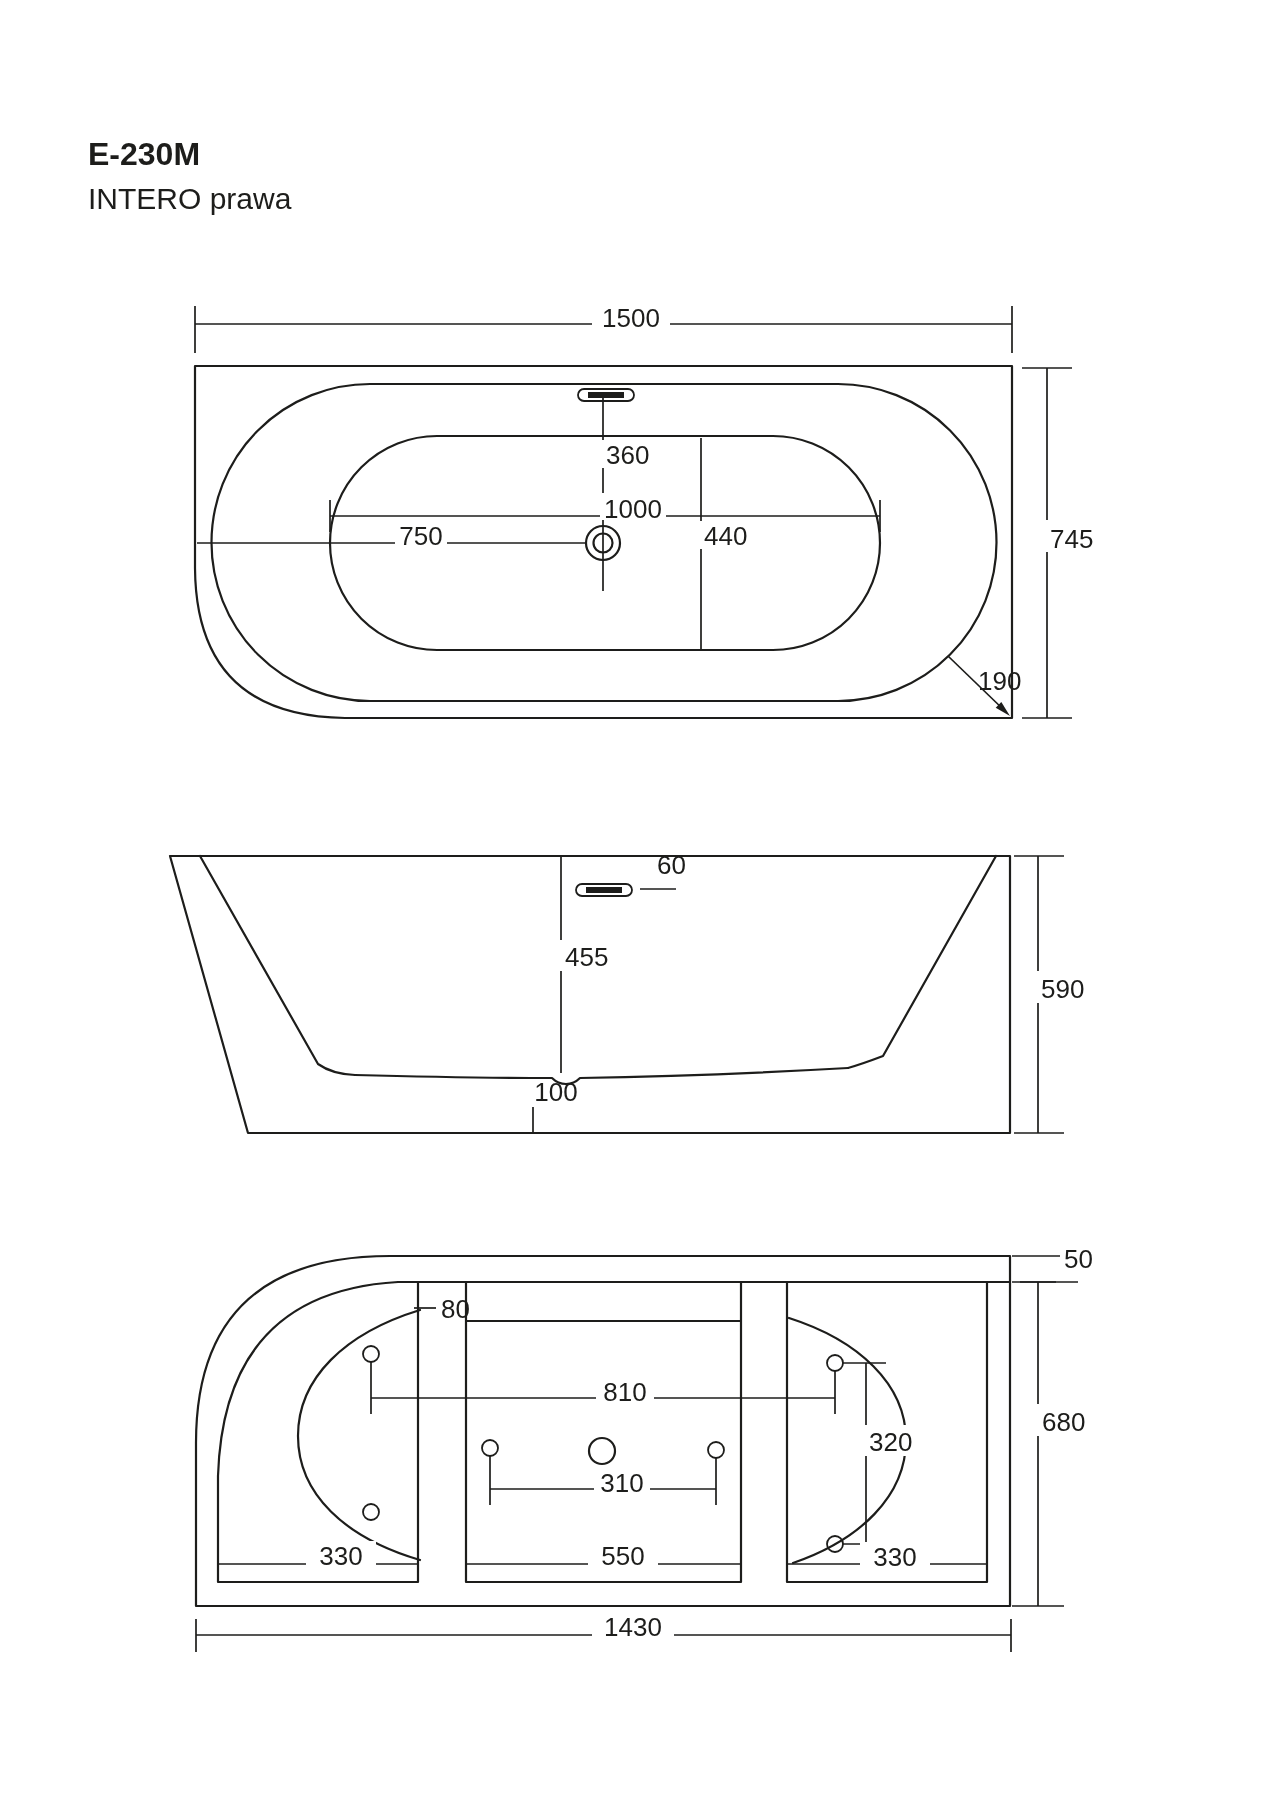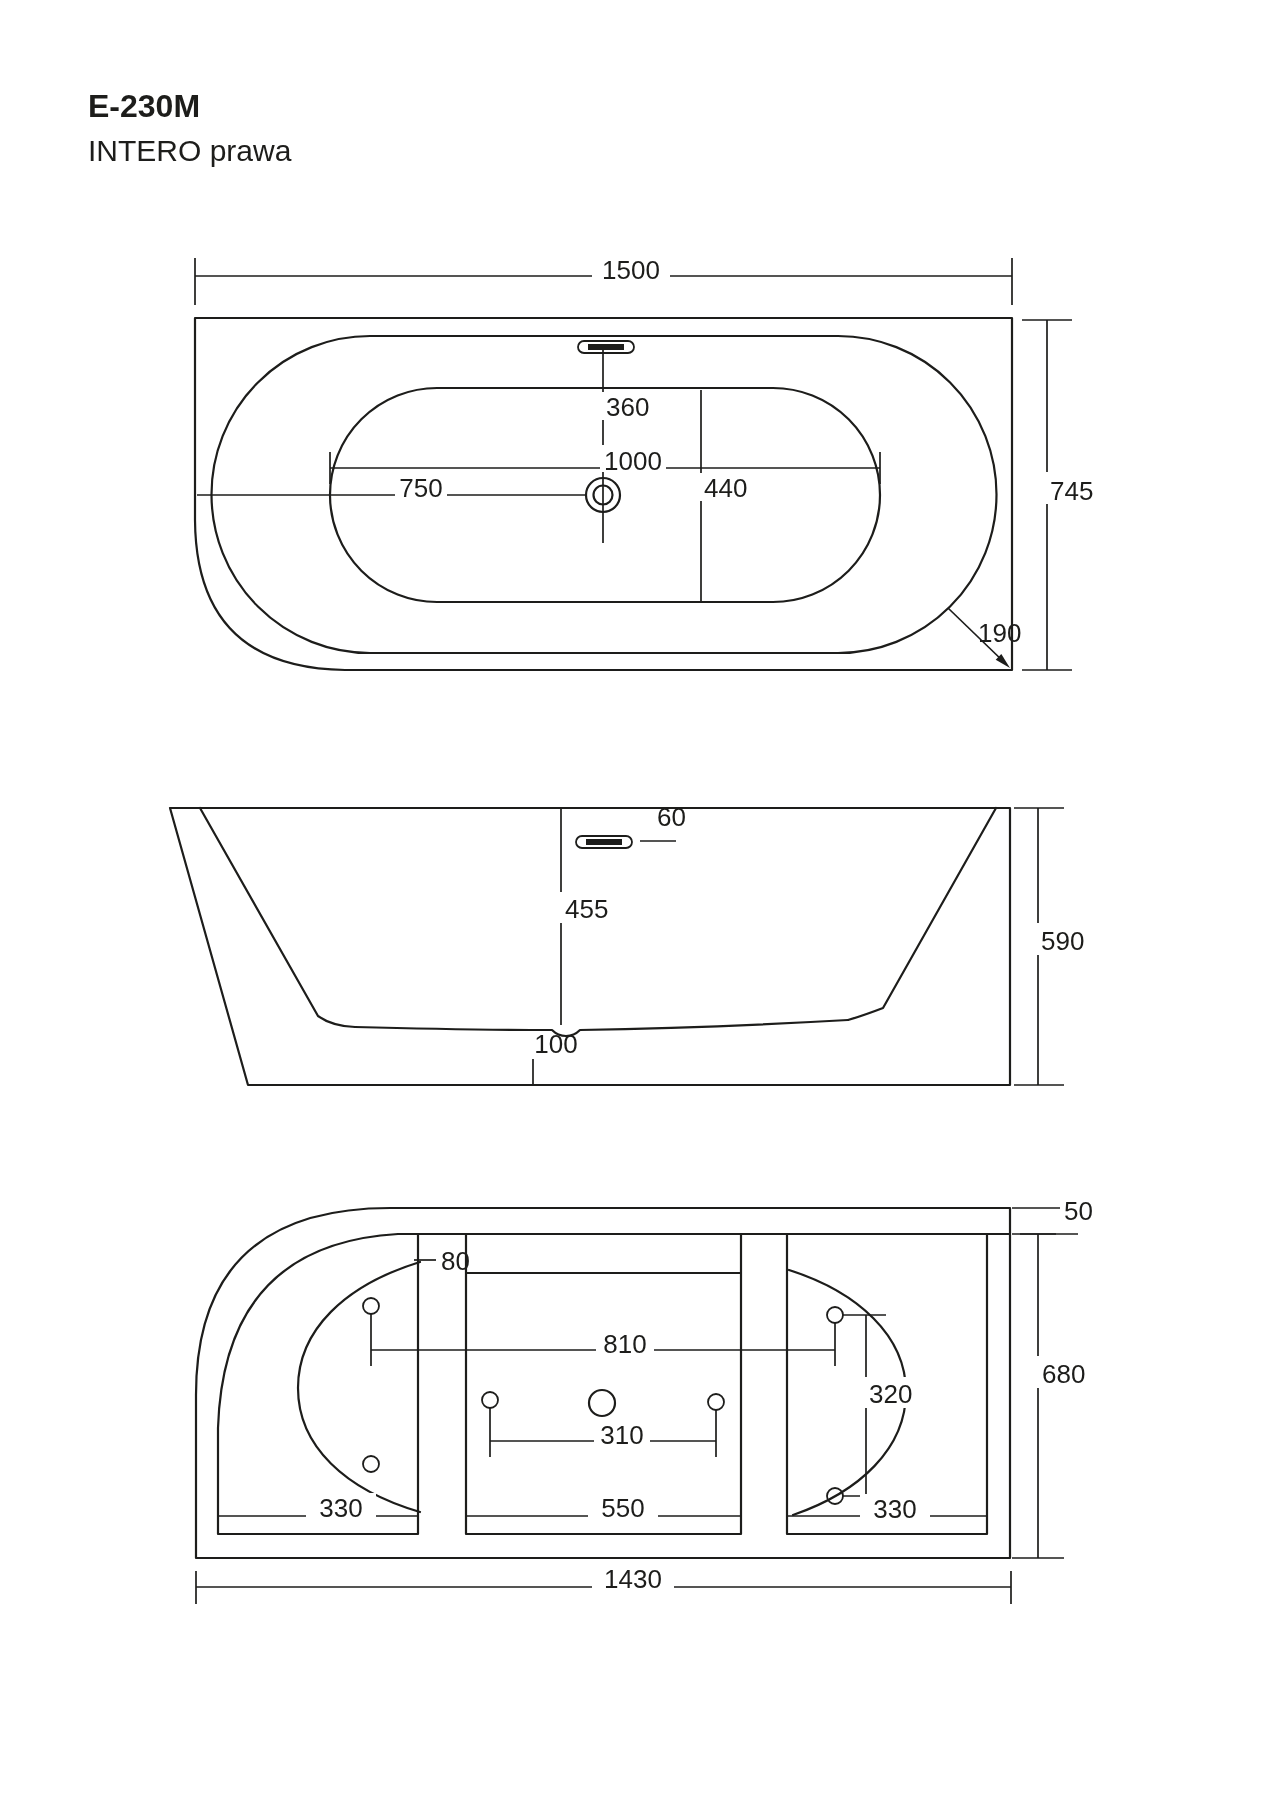--- a/index.html
+++ b/index.html
@@ -2,20 +2,21 @@
 <html><head>
 <meta charset="utf-8">
 <style>
   html,body{margin:0;padding:0;background:#ffffff;}
   .page{
     position:relative;
     width:1273px;height:1714px;
     background:#ffffff;
     font-family:"Liberation Sans", sans-serif;
     overflow:hidden;
+    margin-top:48px;
   }
   svg{display:block;}
   .ln{stroke:#1d1d1b;stroke-width:2.2;fill:none;stroke-linecap:round;stroke-linejoin:round;}
   .dim{stroke:#1d1d1b;stroke-width:1.7;fill:none;stroke-linecap:butt;}
   .bg{fill:#ffffff;stroke:none;}
   text{fill:#1d1d1b;}
   .dimtxt{font-size:26px;font-family:"Liberation Sans", sans-serif;}
   .titletxt{font-size:32px;font-weight:bold;font-family:"Liberation Sans", sans-serif;}
   .subtxt{font-size:30px;font-weight:normal;font-family:"Liberation Sans", sans-serif;}
   .fillblk{fill:#1d1d1b;stroke:none;}

